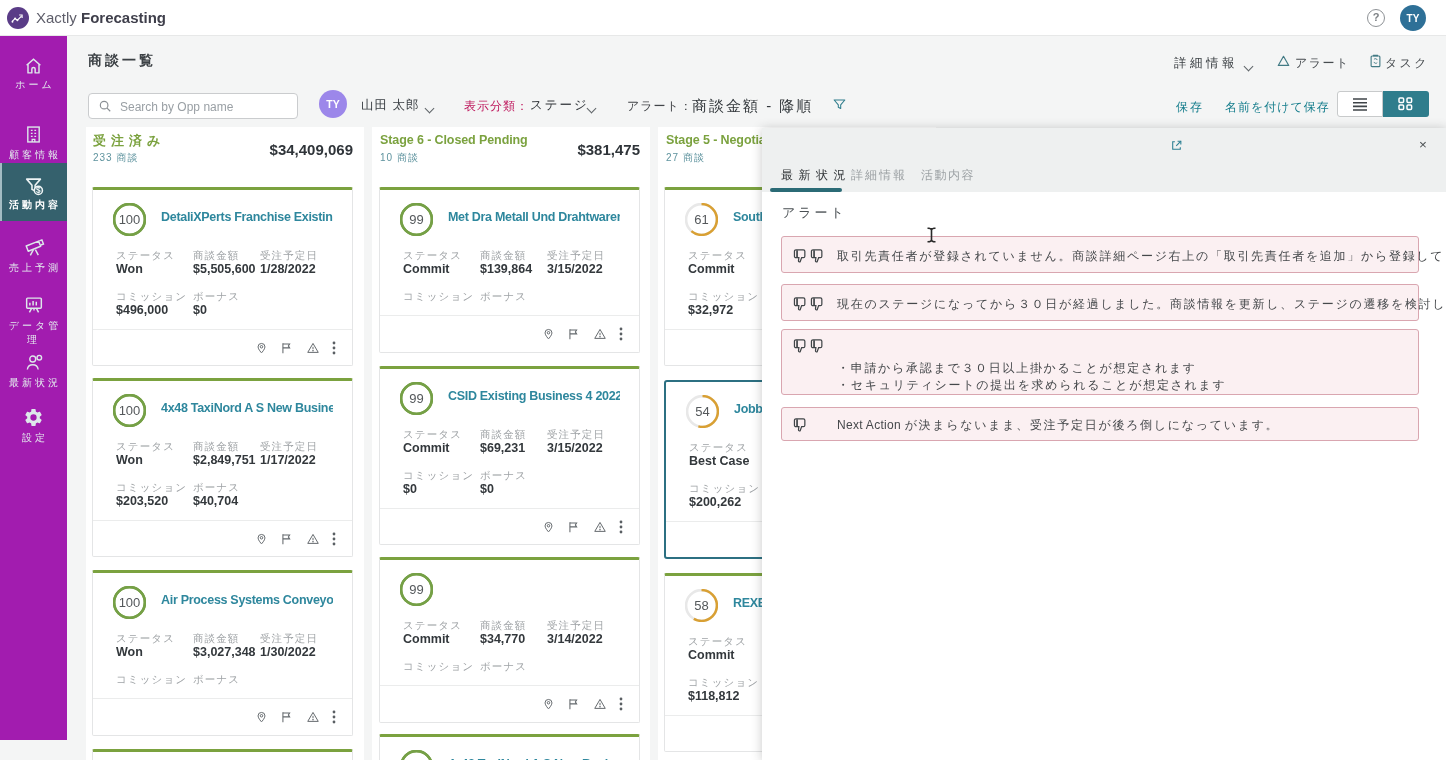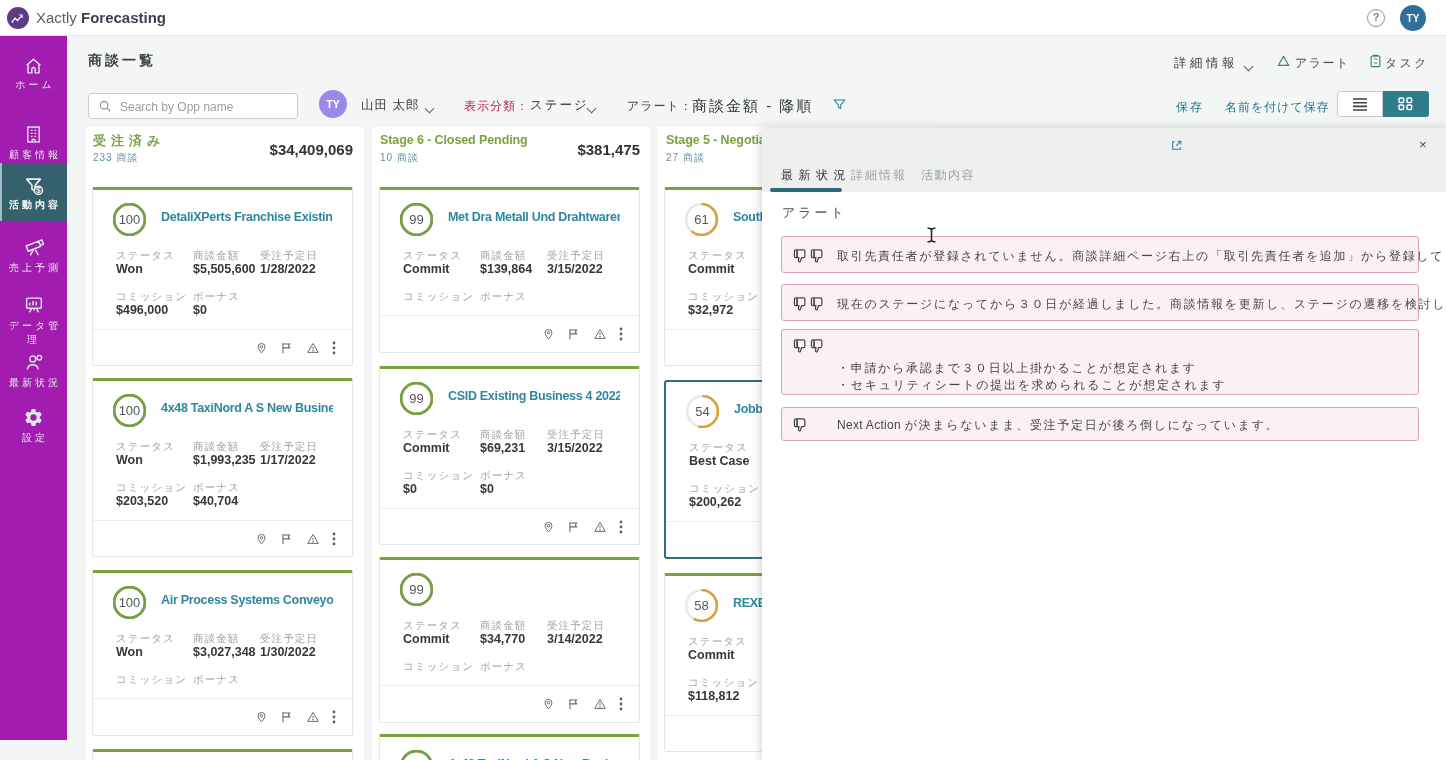--- a/index.html
+++ b/index.html
@@ -185,21 +185,21 @@
       <svg class="ab" style="left:20px;top:12.5px" width="33" height="33" viewBox="0 0 33 33">
 <circle cx="16.5" cy="16.5" r="15.4" fill="none" stroke="#75a046" stroke-width="2.6"></circle>
 <circle cx="16.5" cy="16.5" r="15.4" fill="none" stroke="#75a046" stroke-width="2.5" stroke-dasharray="96.8 96.8" transform="rotate(-90 16.5 16.5)"></circle>
 <text x="16.5" y="21.2" text-anchor="middle" font-size="13" fill="#54585b" font-family="Liberation Sans">100</text>
       </svg>
       <div class="ctitle" style="">4x48 TaxiNord A S New Business</div>
       <div class="lbl" style="left:23px;top:59px">ステータス</div>
       <div class="lbl" style="left:100px;top:59px">商談金額</div>
       <div class="lbl" style="left:167px;top:59px">受注予定日</div>
       <div class="val" style="left:23px;top:72px">Won</div>
-      <div class="val" style="left:100px;top:72px">$1,993,235</div>
+      <div class="val" style="left:100px;top:72px">$2,849,751</div>
       <div class="val" style="left:167px;top:72px">1/17/2022</div>
       <div class="lbl" style="left:23px;top:100px">コミッション</div>
       <div class="lbl" style="left:100px;top:100px">ボーナス</div>
       <div class="val" style="left:23px;top:113px">$203,520</div>
       <div class="val" style="left:100px;top:113px">$40,704</div>
       <div class="divid" style="top:139px"></div>
       <div class="ficons" style="top:151px">
         <svg width="13" height="14" viewBox="0 0 24 24" fill="none" stroke="#63686c" stroke-width="1.8">
           <path d="M12 21s-6.4-6.8-6.4-11A6.4 6.4 0 0 1 18.4 10c0 4.2-6.4 11-6.4 11z"></path>
           <circle cx="12" cy="9.7" r="2.3"></circle>

